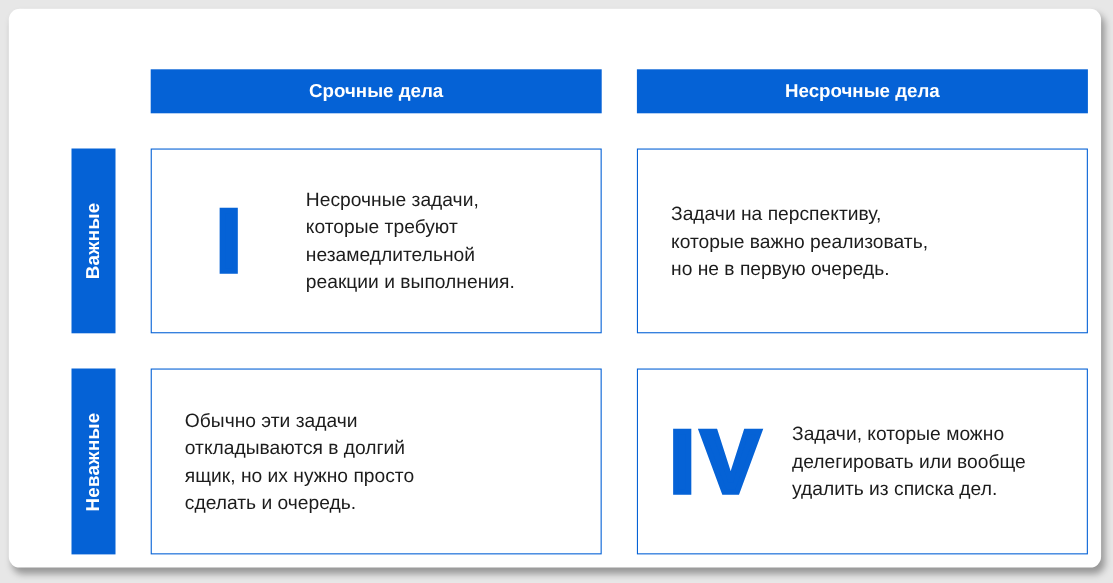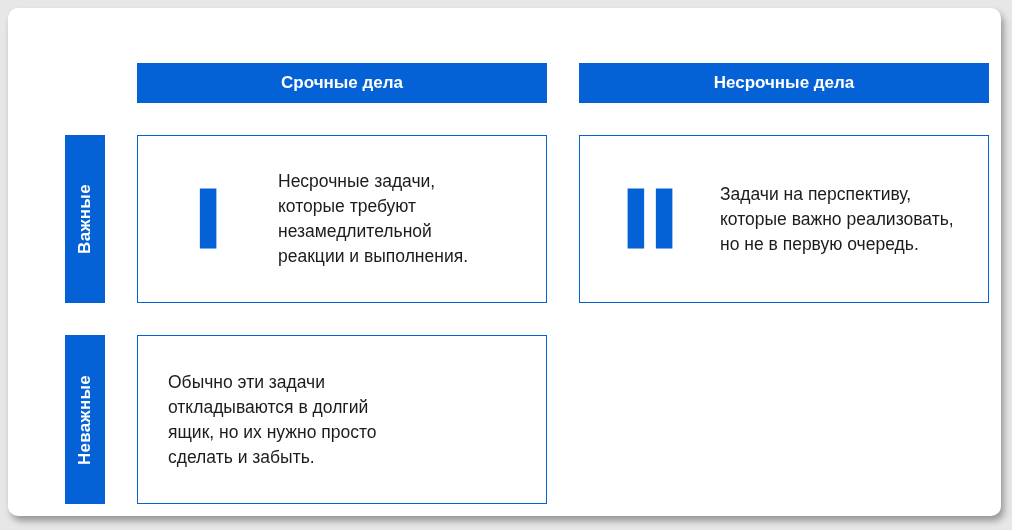--- a/index.html
+++ b/index.html
@@ -98,30 +98,35 @@
       <span>Важные</span>
     </div>
     <div class="quadrant">
       <div class="numeral">I</div>
       <div class="q-text">Несрочные задачи,
 которые требуют
 незамедлительной
 реакции и выполнения.</div>
     </div>
     <div class="quadrant">
-      <div class="numeral">II</div>
       <div class="q-text">Задачи на перспективу,
 которые важно реализовать,
 но не в первую очередь.</div>
     </div>
 
     <div class="row-label">
       <span>Неважные</span>
     </div>
     <div class="quadrant">
       <div class="q-text">Обычно эти задачи
 откладываются в долгий
 ящик, но их нужно просто
-сделать и забыть.</div>
+сделать и очередь.</div>
+    </div>
+    <div class="quadrant">
+      <div class="numeral">IV</div>
+      <div class="q-text">Задачи, которые можно
+делегировать или вообще
+удалить из списка дел.</div>
     </div>
 
   </div>
 </div>
 
 </body></html>

